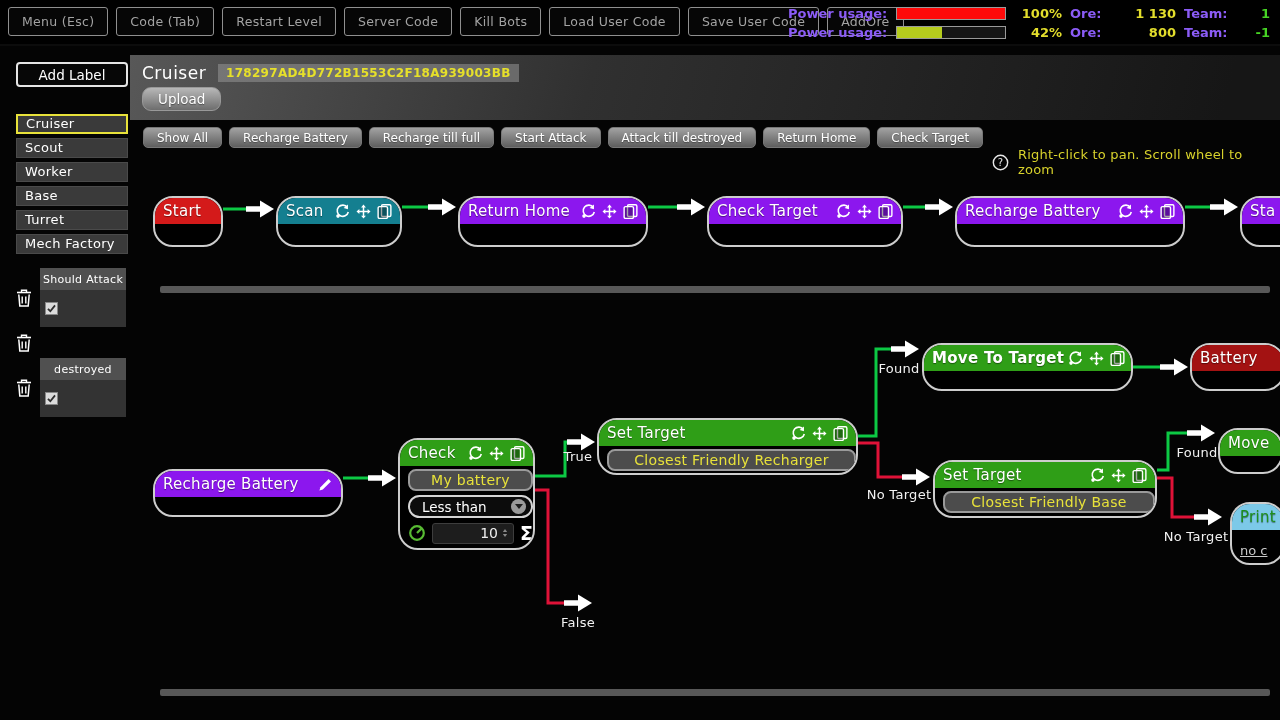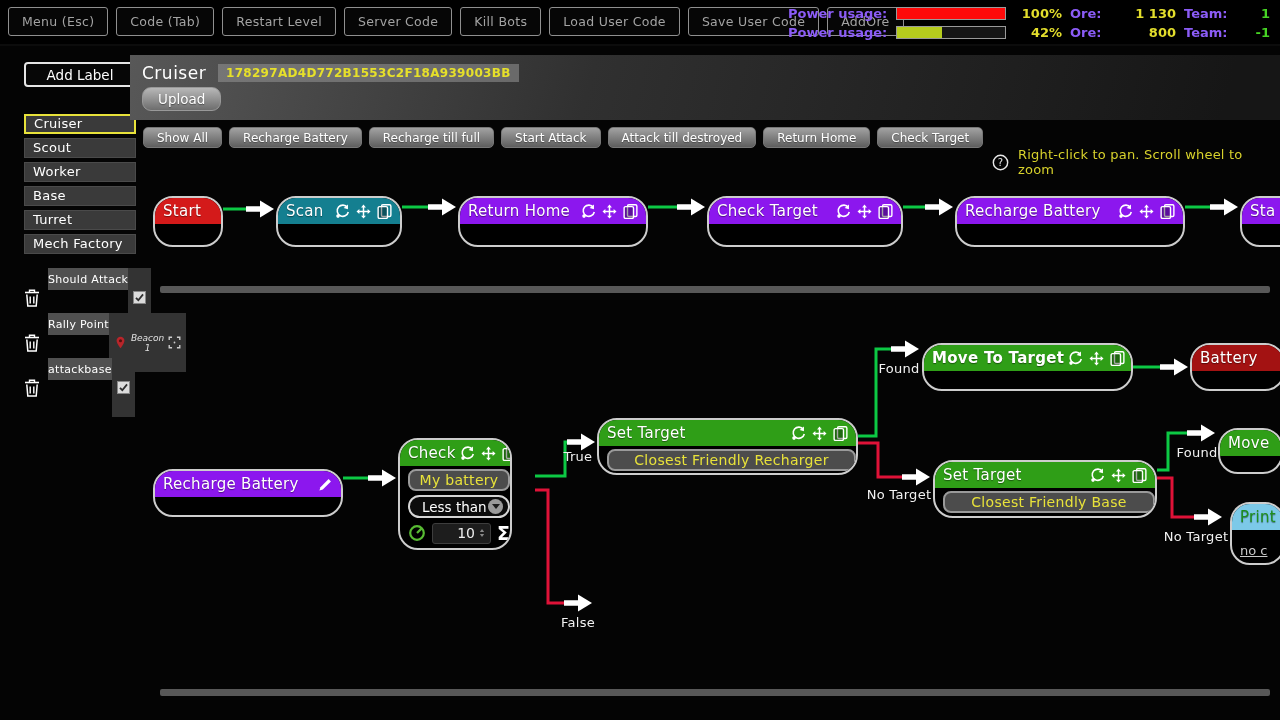--- a/index.html
+++ b/index.html
@@ -15,31 +15,31 @@
   .status { position:absolute; right:10px; top:5px; display:flex; flex-direction:column; gap:3px; }
   .status-row { display:grid; grid-template-columns:100px 110px 48px 38px 60px 50px 28px;
                 column-gap:8px; align-items:center; height:16px; font-size:13px; font-weight:bold; }
   .st-label,.ore-label,.team-label { color:#8b5cf6; }
   .bar { height:13px; border:1px solid #9a9a9a; background:#161616; }
   .fill { height:100%; }
   .pct,.ore-val { color:#e3de2c; text-align:right; }
   .team-val { color:#46d424; text-align:right; }
 
   
-  .sidebar { position:absolute; left:16px; top:46px; width:130px; bottom:0; }
+  .sidebar { position:absolute; left:8px; top:46px; width:130px; bottom:0; }
   .add-label { position:absolute; left:8px; top:16px; width:112px; height:25px; background:#070707;
                border:2px solid #e5e5e5; border-radius:4px; color:#fff; font-size:13.5px; }
   #bot-list { position:absolute; left:8px; top:68px; width:112px; display:flex; flex-direction:column; gap:4px; }
   .bot-item { height:20px; background:#3a3a3a; border:1px solid #4a4a4a; color:#fff; font-size:13px;
               line-height:18px; padding-left:8px; letter-spacing:.3px; }
   .bot-item.selected { border:2px solid #e8e23a; line-height:16px; }
   #label-widgets { position:absolute; left:0; top:230px; width:130px; }
   .label-row { display:flex; align-items:center; height:43px; margin-bottom:2px; }
   .trash-btn { width:32px; background:none; border:none; display:flex; justify-content:center; }
-  .label-widget { width:86px; height:59px; display:flex; flex-direction:row; }
+  .label-widget { width:86px; height:59px; display:flex; flex-direction:column; }
   .lw-header { height:22px; background:#505050; color:#fff; font-size:11px; display:flex;
                align-items:center; justify-content:center; letter-spacing:.3px; white-space:nowrap; }
   .lw-body { flex:1; background:#333; display:flex; align-items:center; padding:0 5px; gap:4px; }
   .checkbox { width:13px; height:13px; background:#dcdcdc; border:1px solid #888; display:flex;
               align-items:center; justify-content:center; }
   .beacon-text { flex:1; color:#e0e0e0; font-size:9px; font-style:italic; text-align:center; }
   .focus-btn { background:none; border:none; display:flex; padding:0; }
 
   
   .header-panel { position:absolute; left:130px; top:55px; width:1150px; height:65px;
@@ -171,54 +171,34 @@
           <button class="trash-btn">
             <span class="icon">
               <svg viewBox="0 0 16 18" width="18" height="18">
                 <path d="M1 3.5 H15" stroke="#fff" stroke-width="1.6"></path>
                 <path d="M5.5 3.2 V1.2 H10.5 V3.2" fill="none" stroke="#fff" stroke-width="1.4"></path>
                 <path d="M2.8 5.5 L3.8 17 H12.2 L13.2 5.5" fill="none" stroke="#fff" stroke-width="1.5"></path>
                 <path d="M6.2 7.5 V14.5 M9.8 7.5 V14.5" stroke="#fff" stroke-width="1.4"></path>
               </svg>
             </span>
           </button>
-          <div class="label-widget">
-            <div class="lw-header">Rally Point</div>
-            <div class="lw-body">
-              <span class="icon">
-                <svg viewBox="0 0 16 16" width="13" height="13">
-                  <path d="M8 1 C5.2 1 3.2 3.1 3.2 5.8 C3.2 9.2 8 15 8 15 C8 15 12.8 9.2 12.8 5.8 C12.8 3.1 10.8 1 8 1 Z" fill="#b8252a"></path>
-                  <circle cx="8" cy="5.8" r="1.9" fill="#55100f"></circle>
-                </svg>
-              </span>
-              <span class="beacon-text">Beacon 1</span>
-              <button class="focus-btn">
-                <span class="icon">
-                  <svg viewBox="0 0 16 16" width="13" height="13">
-                    <path d="M1.5 5 V1.5 H5 M11 1.5 H14.5 V5 M14.5 11 V14.5 H11 M5 14.5 H1.5 V11" fill="none" stroke="#cfcfcf" stroke-width="1.7"></path>
-                    <circle cx="8" cy="8" r="1.1" fill="#cfcfcf"></circle>
-                  </svg>
-                </span>
-              </button>
-            </div>
-          </div>
         </div>
         <div class="label-row">
           <button class="trash-btn">
             <span class="icon">
               <svg viewBox="0 0 16 18" width="18" height="18">
                 <path d="M1 3.5 H15" stroke="#fff" stroke-width="1.6"></path>
                 <path d="M5.5 3.2 V1.2 H10.5 V3.2" fill="none" stroke="#fff" stroke-width="1.4"></path>
                 <path d="M2.8 5.5 L3.8 17 H12.2 L13.2 5.5" fill="none" stroke="#fff" stroke-width="1.5"></path>
                 <path d="M6.2 7.5 V14.5 M9.8 7.5 V14.5" stroke="#fff" stroke-width="1.4"></path>
               </svg>
             </span>
           </button>
           <div class="label-widget">
-            <div class="lw-header">attackbase</div>
+            <div class="lw-header">destroyed</div>
             <div class="lw-body">
               <div class="checkbox">
                 <svg viewBox="0 0 14 14" width="11" height="11">
                   <path d="M2.5 7.5 L5.5 10.5 L11.5 3" fill="none" stroke="#2e2e2e" stroke-width="2.3"></path>
                 </svg>
               </div>
             </div>
           </div>
         </div>
       </div>
@@ -423,21 +403,21 @@
           <div class="node-icons">
             <span class="icon-btn">
               <svg viewBox="0 0 16 16" width="15" height="15">
                 <path d="M1.5 14.5 L2.6 10.9 L11.3 2.2 L13.8 4.7 L5.1 13.4 Z" fill="#fff"></path>
               </svg>
             </span>
           </div>
         </div>
         <div class="node-body"></div>
       </div>
-      <div class="node" style="left: 398px; top: 438px; width: 114px; height: 112px;">
+      <div class="node" style="left: 398px; top: 438px; width: 137px; height: 112px;">
         <div class="node-header" style="background: rgb(47, 158, 23);">
           <span class="node-title">Check</span>
           <div class="node-icons">
             <span class="icon-btn">
               <svg viewBox="0 0 16 16" width="15" height="15">
                 <path d="M13.2 3.6 A6 6 0 1 0 14.2 8.6" fill="none" stroke="#fff" stroke-width="1.7"></path>
                 <path d="M13.8 0.6 L13.8 5.6 L9.2 4.2 Z" fill="#fff"></path>
                 <circle cx="3.2" cy="12.9" r="1.9" fill="#fff"></circle>
               </svg>
             </span>

